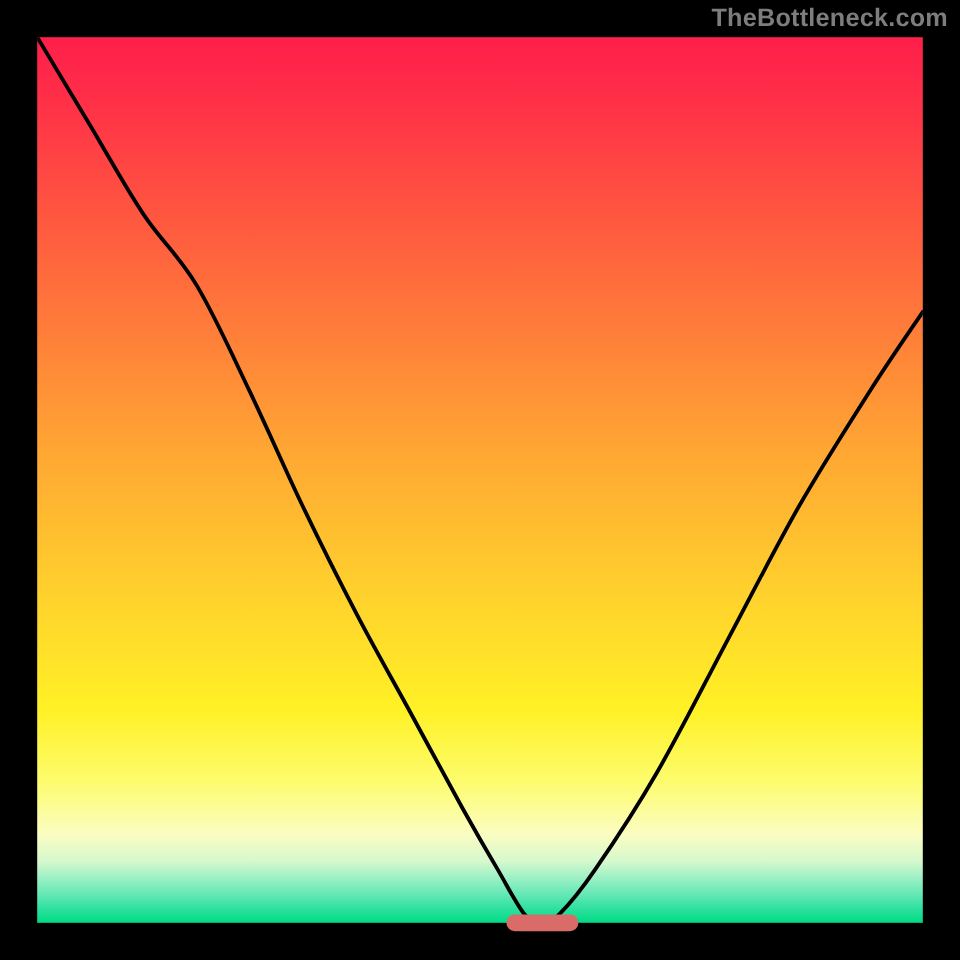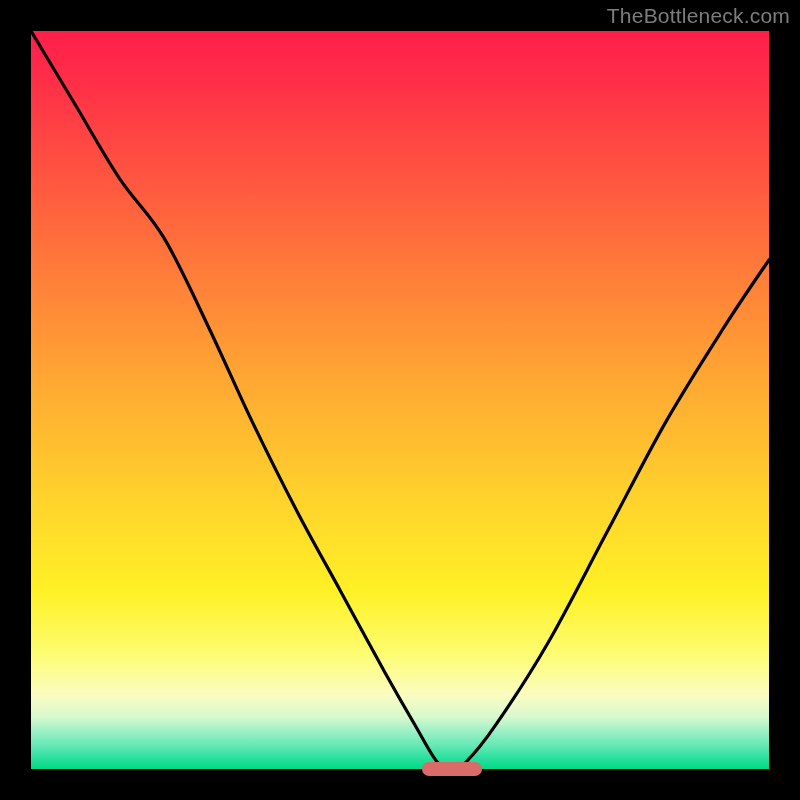--- a/index.html
+++ b/index.html
@@ -33,21 +33,21 @@
       #2be09d 98.5%,
       #00db85 100%
     );
   }
   .watermark {
     position: absolute;
     top: 4px;
     right: 10px;
     font-family: Arial, Helvetica, sans-serif;
     font-size: 21px;
-    font-weight: 400;
+    font-weight: 700;
     color: #7d7d7d;
     letter-spacing: 0.2px;
     user-select: none;
   }
   svg.curve {
     position: absolute;
     left: 0;
     top: 0;
     width: 738px;
     height: 738px;

